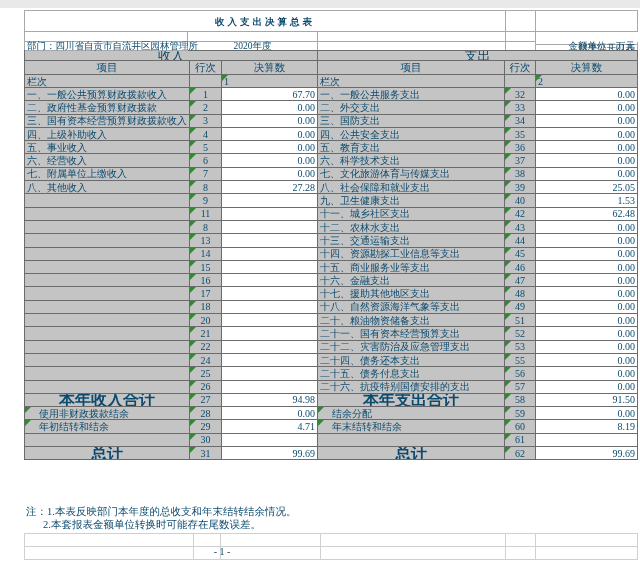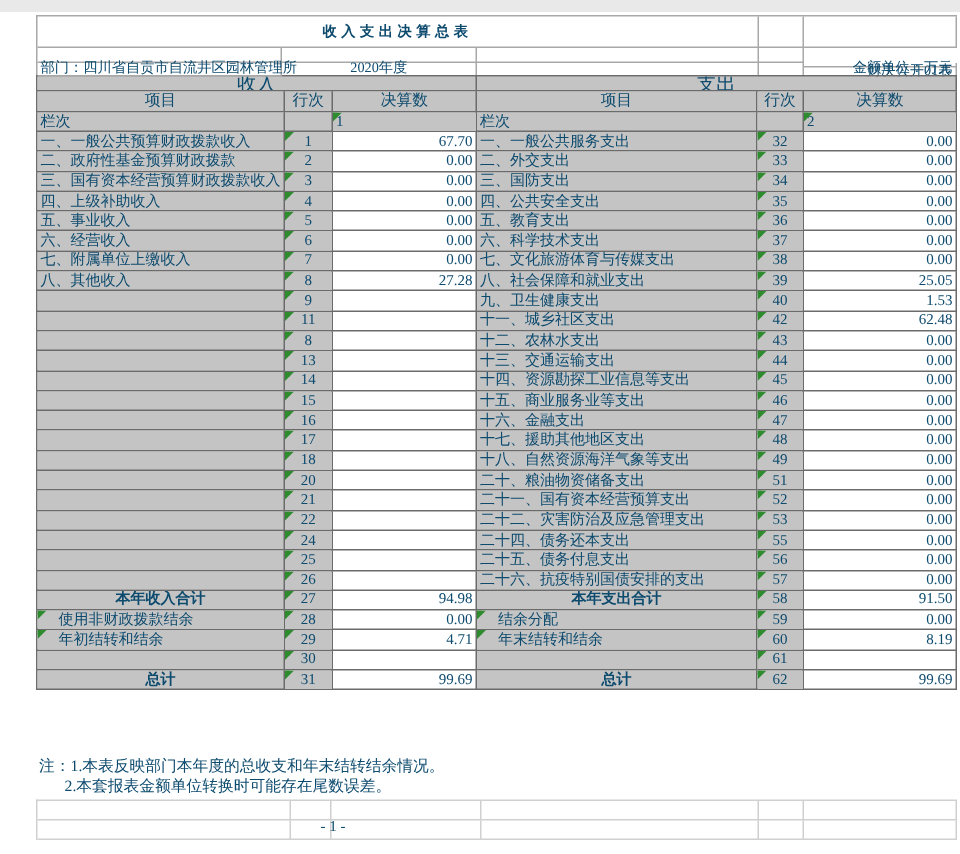--- a/index.html
+++ b/index.html
@@ -25,21 +25,21 @@
   table.main{border-collapse:collapse;table-layout:fixed;width:613px;border:1px solid #3a3a3a;}
   table.main td{border:1px solid #6b6b6b;font-size:10px;line-height:11px;padding:0 2px;
                 overflow:hidden;white-space:nowrap;height:12.3px;}
   tr.band td{height:8px;font-size:13px;text-align:center;line-height:9px;}
   tr.chrow td{height:13px;font-size:10.5px;text-align:center;}
   tr.lanci td{height:12px;}
   td.g{background:#c4c4c4;}
   td.val{background:#ffffff;text-align:right;}
   td.line{text-align:center;font-size:9.5px;}
   td.item{text-align:left;}
-  td.item.total{text-align:center;font-weight:bold;font-size:10px;}
+  td.item.total{text-align:center;font-weight:bold;font-size:16px;}
   td.item.indent{padding-left:14px;}
   td.tri{position:relative;}
   td.tri::before{content:"";position:absolute;top:0;left:0;width:0;height:0;
                  border:3px solid transparent;border-top-color:#2e8b2e;border-left-color:#2e8b2e;}
 
   
   .notes{position:absolute;left:26px;top:506px;font-size:10.5px;line-height:12.5px;white-space:nowrap;}
   .note2{margin-left:17px;}
 
   

